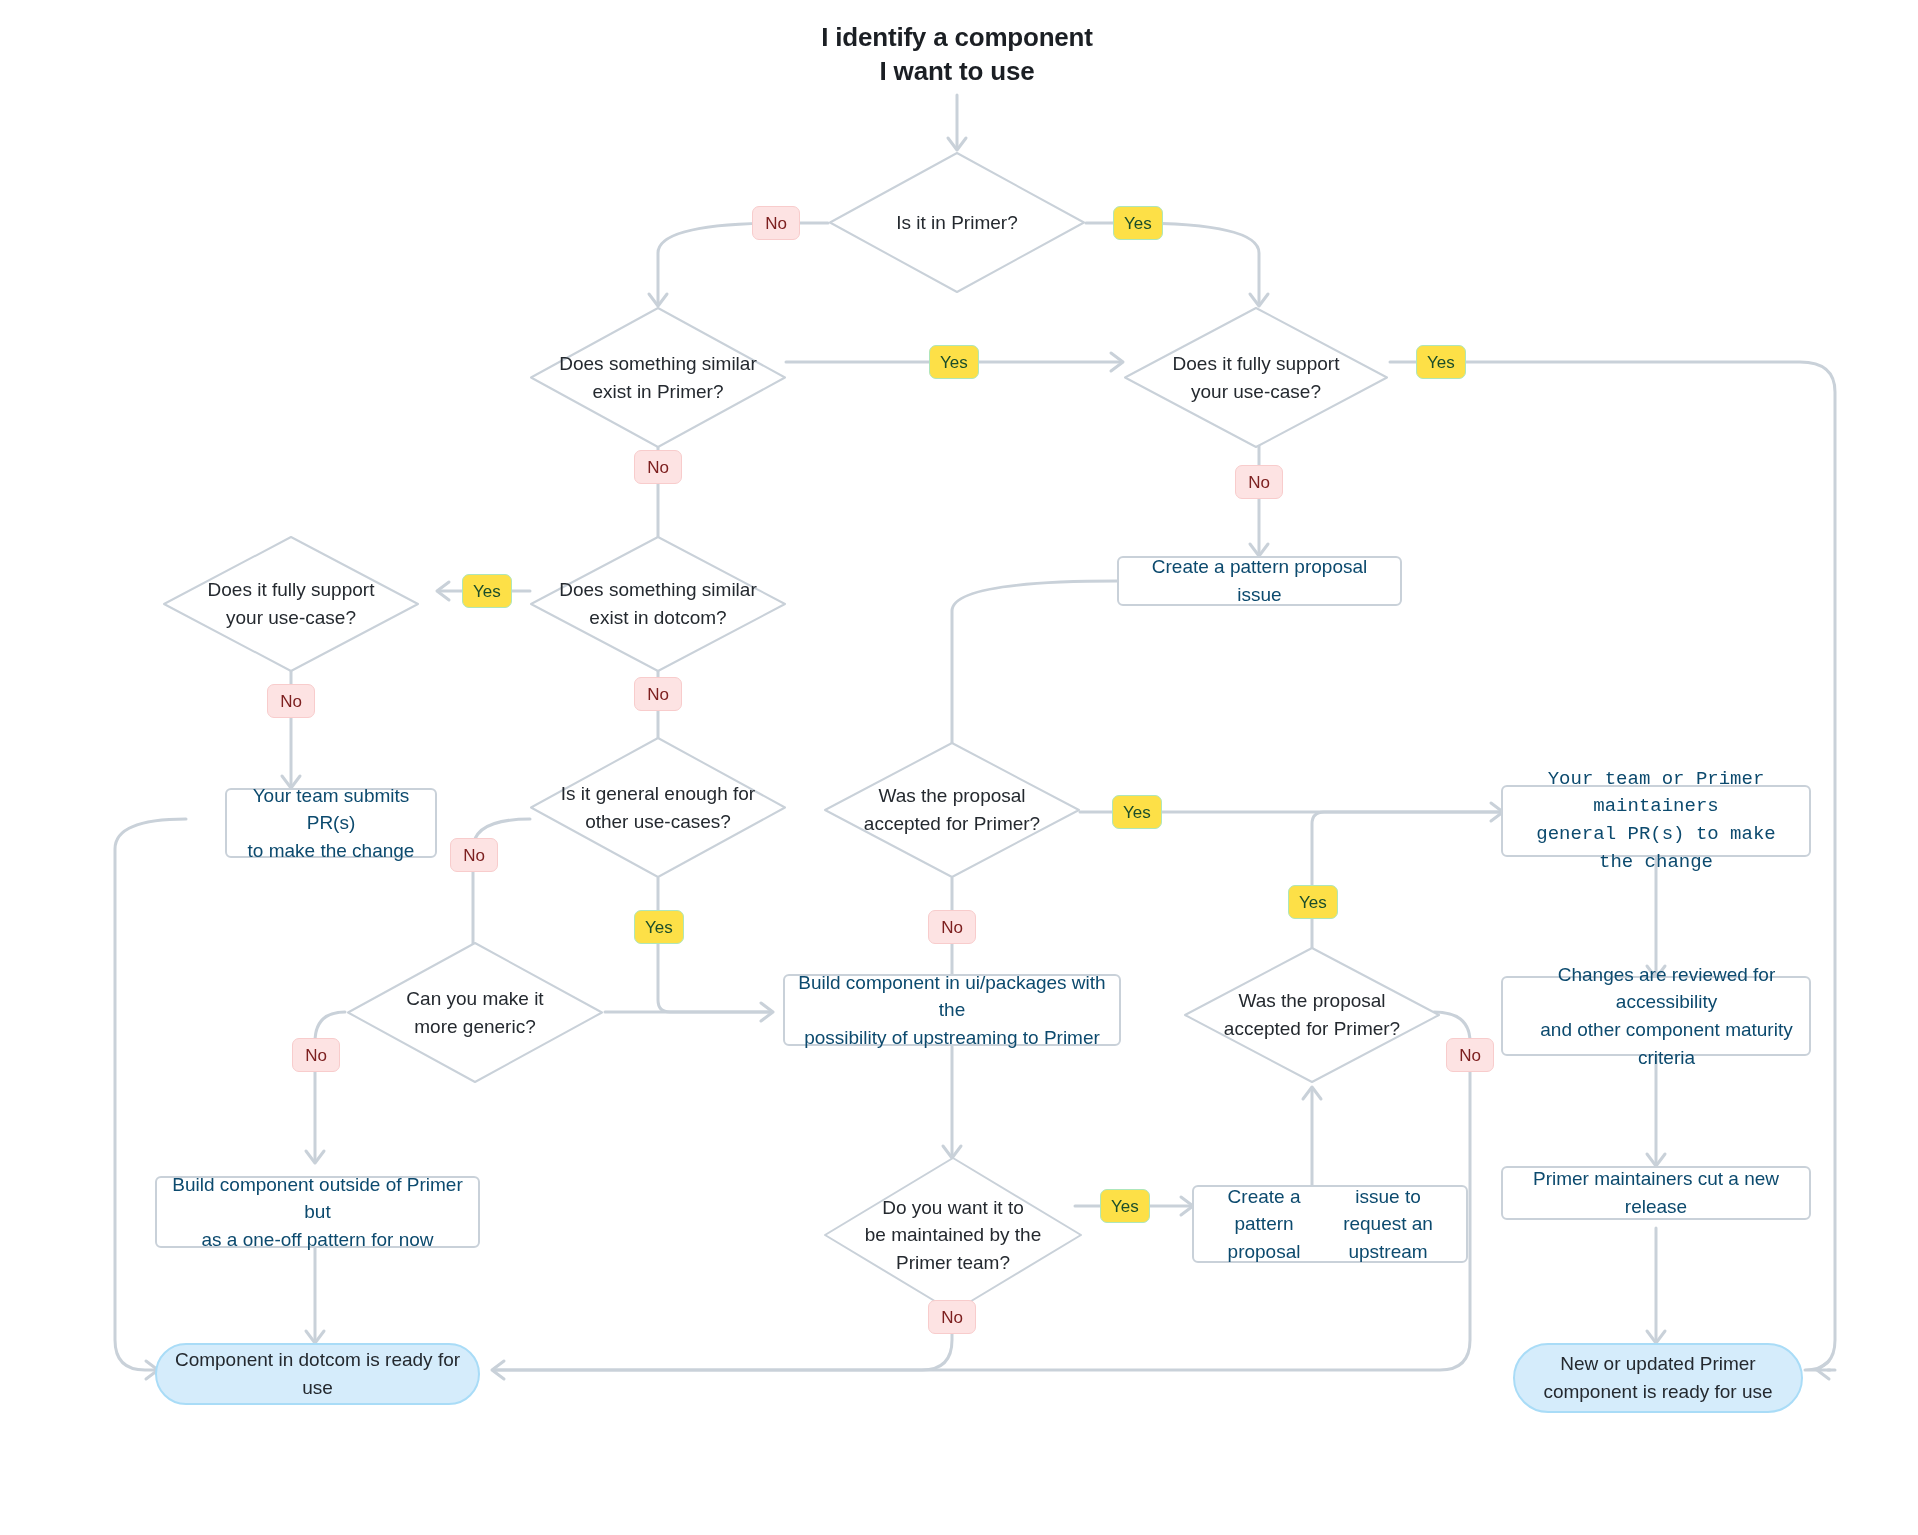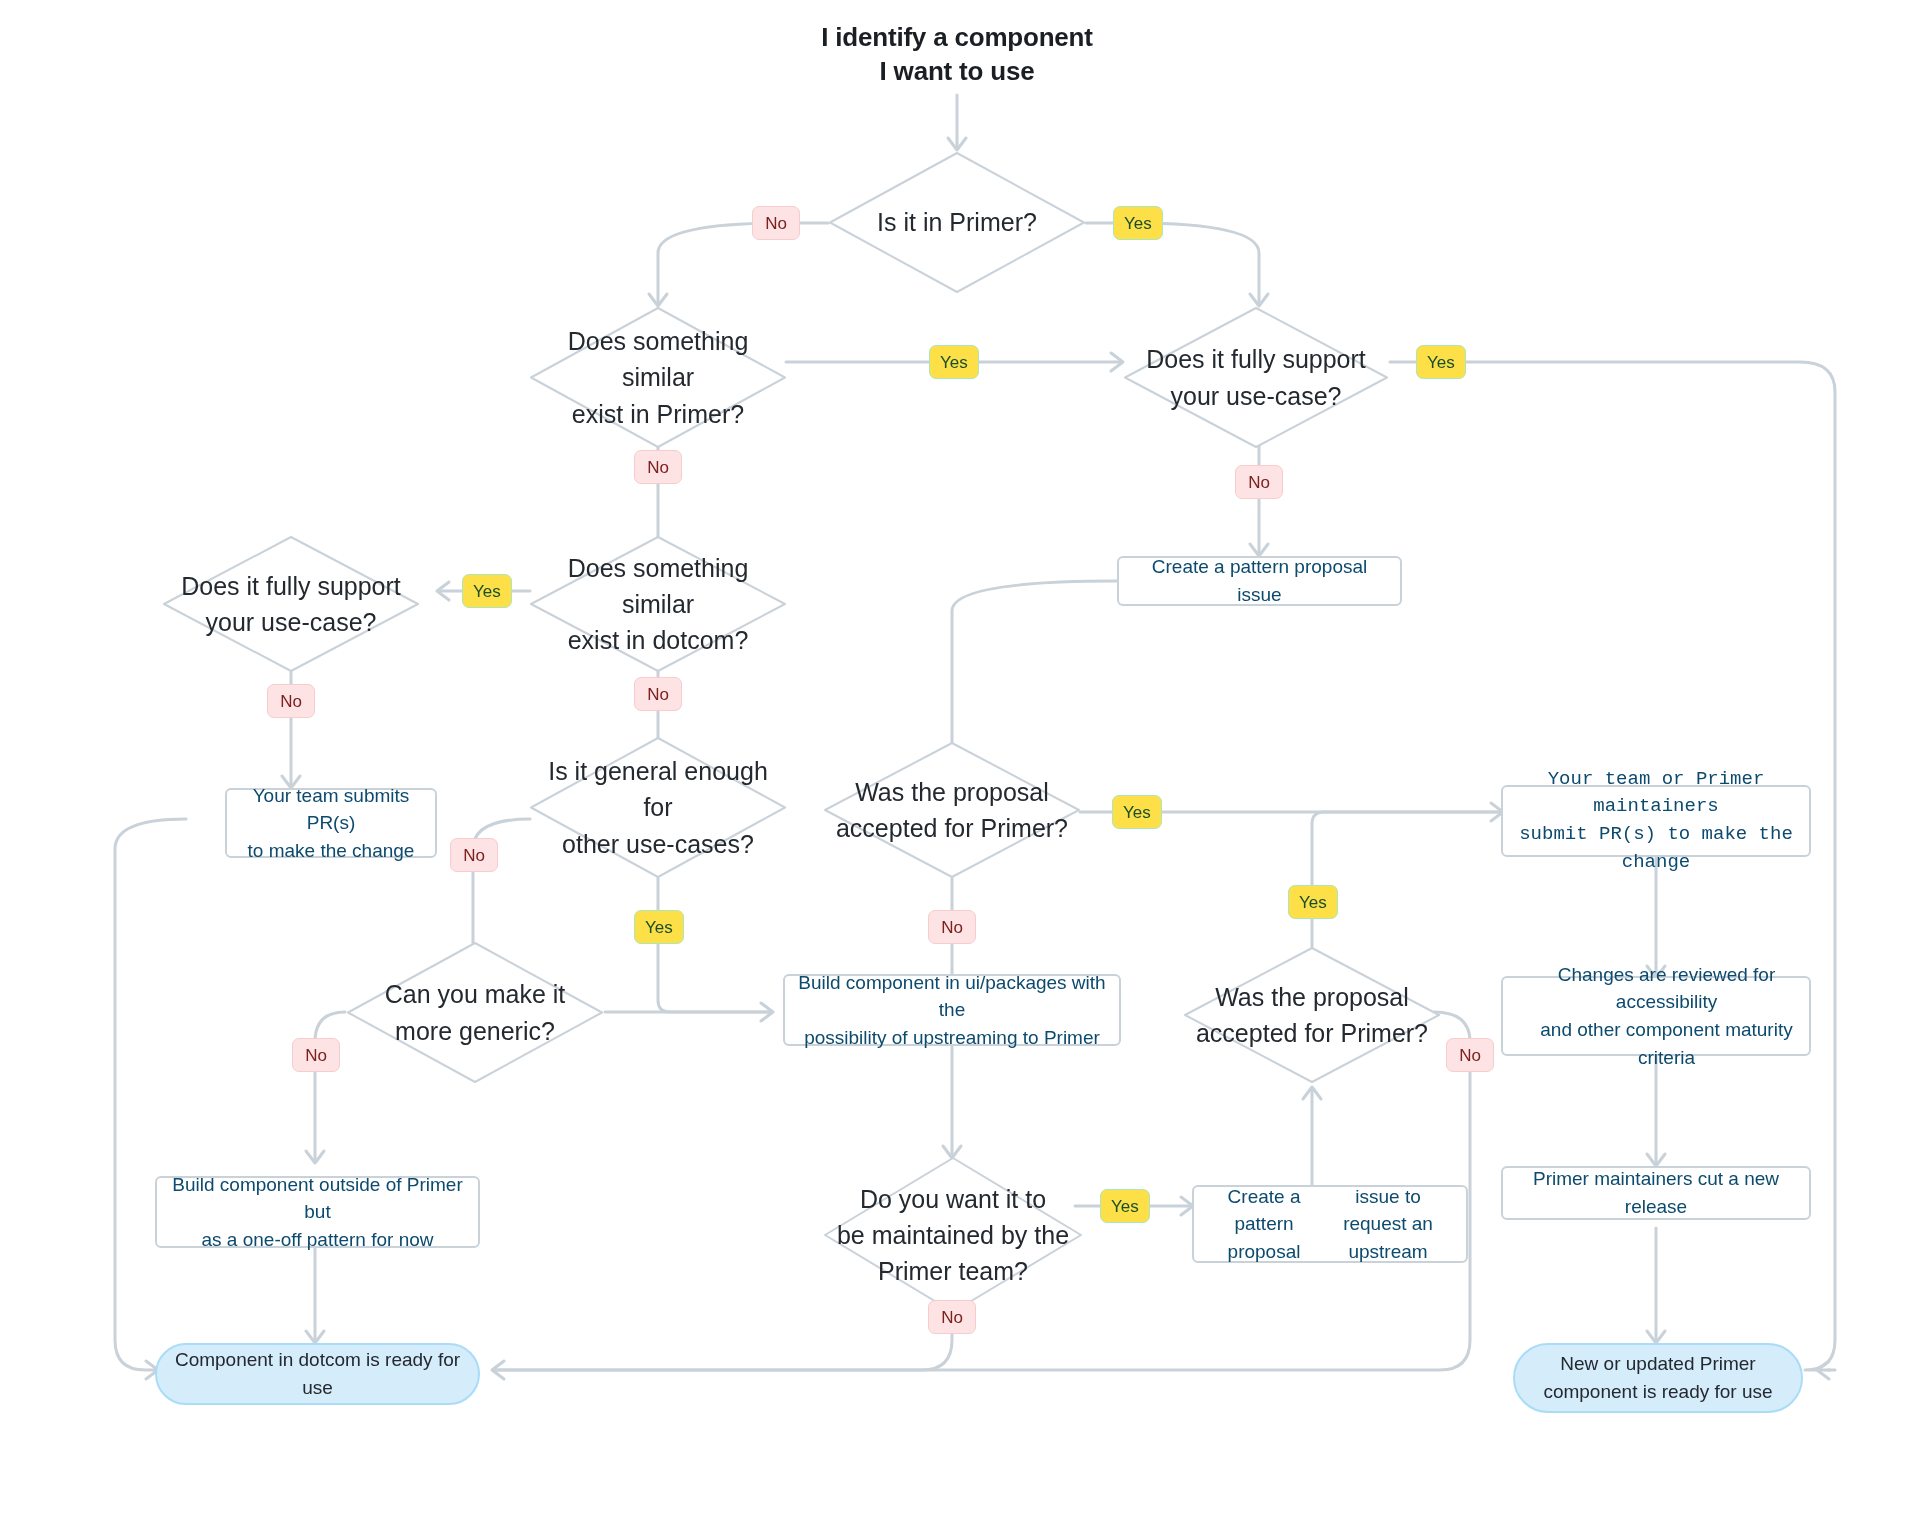--- a/index.html
+++ b/index.html
@@ -66,21 +66,21 @@
   .node-terminal {
     border: 2px solid #a9dcf7;
     border-radius: 36px;
     background: #d5ecfb;
     font-size: 19px;
     line-height: 1.45;
     color: #24292f;
     padding: 6px 14px;
   }
   .node-diamond {
-    font-size: 25px;
+    font-size: 19px;
     line-height: 1.45;
     color: #24292f;
   }
   .node-diamond .dlabel {
     position: relative;
     z-index: 2;
     width: 100%;
     padding: 0 6px;
     box-sizing: border-box;
   }
@@ -289,21 +289,21 @@
       <polygon points="130,3 257,70 130,137 3,70" vector-effect="non-scaling-stroke"></polygon>
     </svg>
     <div class="dlabel">
       <div>Was the proposal</div>
       <div>accepted for Primer?</div>
     </div>
   </div>
 
   <div class="node node-box" style="left:1501px; top:785px; width:310px; height:72px; flex-direction:column;font-family:Liberation Mono, monospace;">
     <div>Your team or Primer maintainers</div>
-    <div>submit PR(s) to make the change</div>
+    <div>general PR(s) to make the change</div>
   </div>
 
   <div class="node node-diamond" style="left:345px; top:940px; width:260px; height:145px;">
     <svg class="dshape" viewBox="0 0 260 145" preserveAspectRatio="none">
       <polygon points="130,3 257,72.5 130,142 3,72.5" vector-effect="non-scaling-stroke"></polygon>
     </svg>
     <div class="dlabel">
       <div>Can you make it</div>
       <div>more generic?</div>
     </div>

